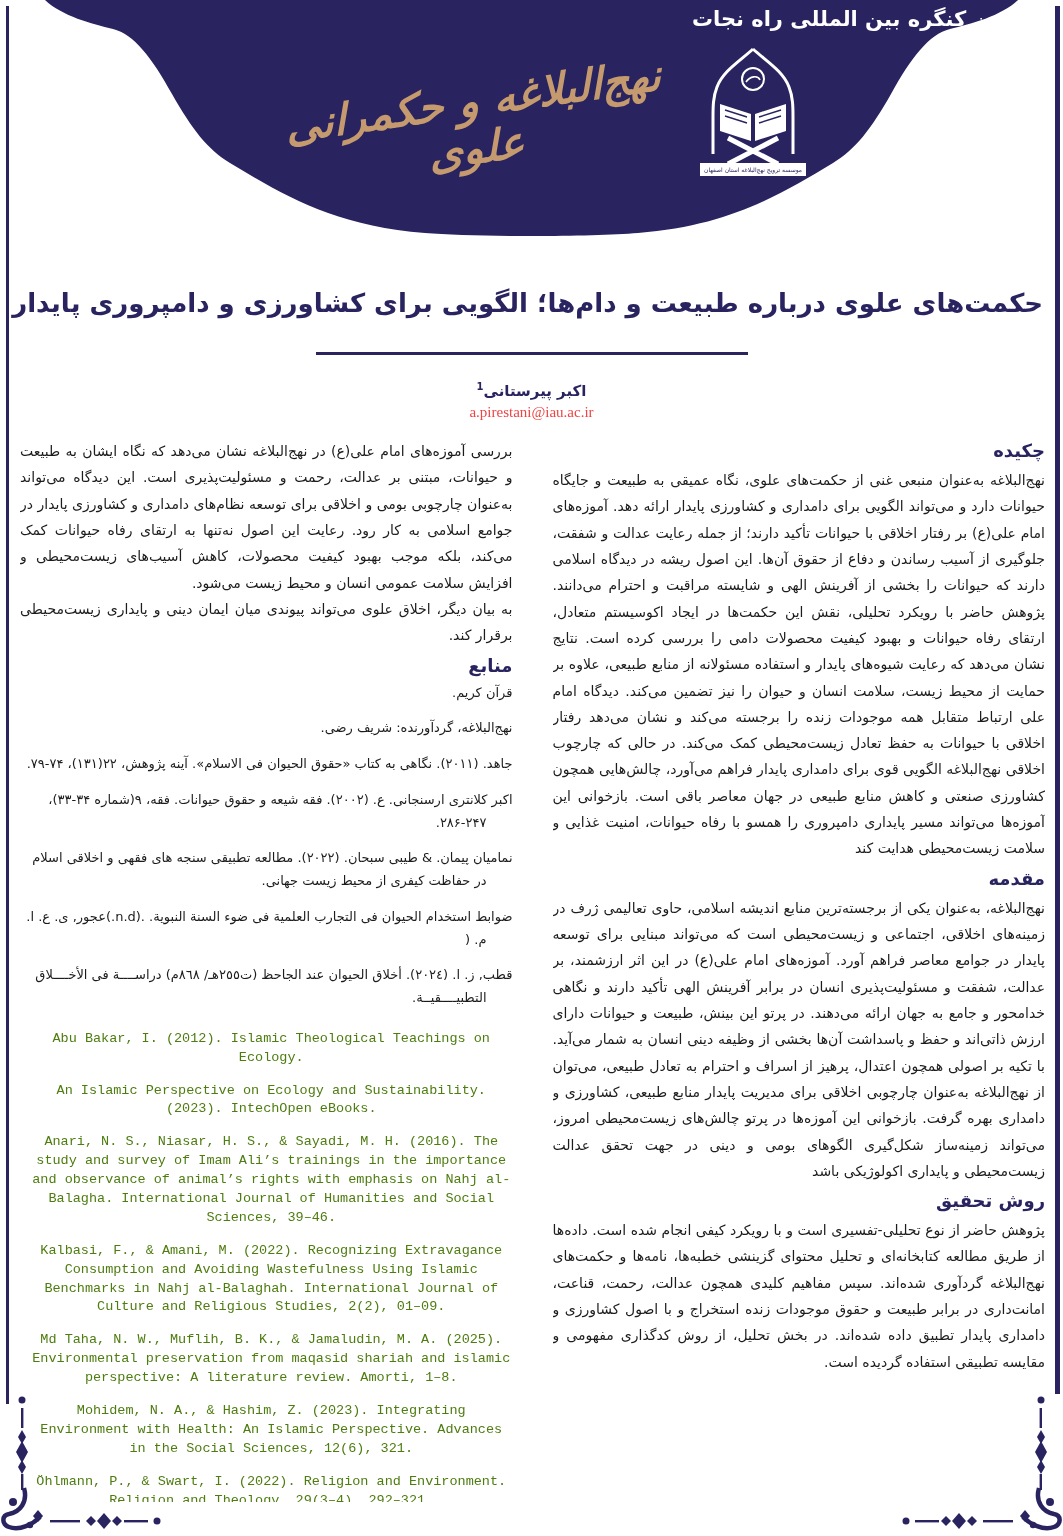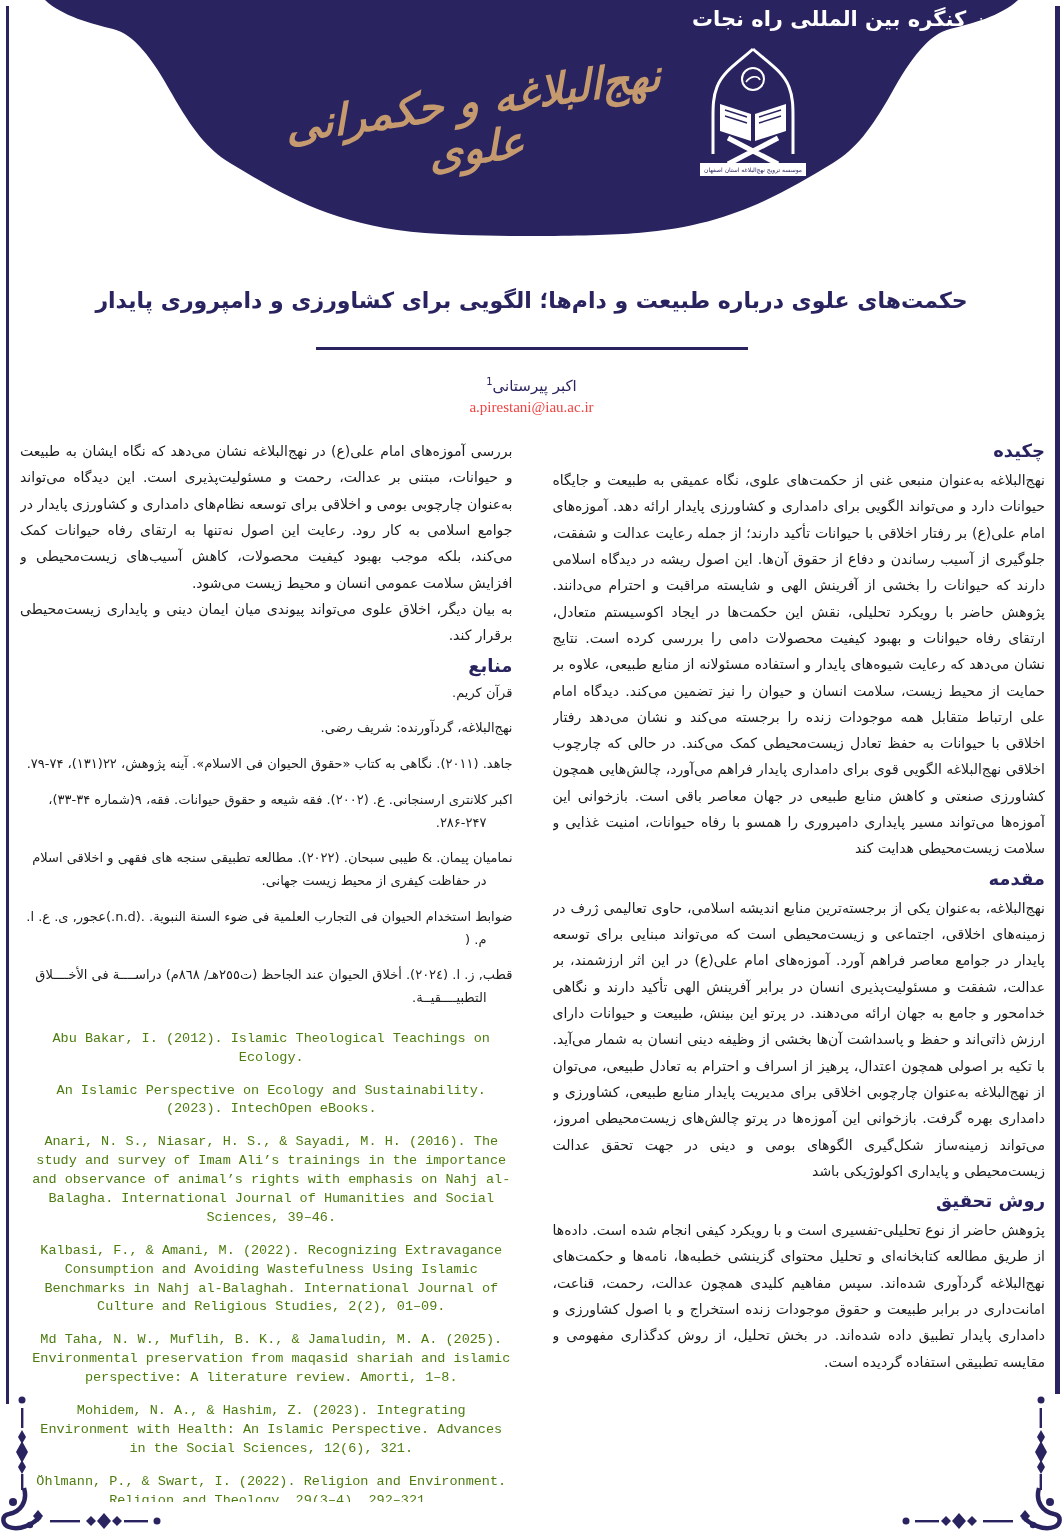--- a/index.html
+++ b/index.html
@@ -24,25 +24,25 @@
   }
   .logo{position:absolute;left:700px;top:46px;width:106px;height:130px;}
   .logo-caption{
     position:absolute;left:0;bottom:0;width:100%;height:13px;background:#ffffff;
     border:1px solid #ffffff;box-sizing:border-box;color:#29245f;font-size:6px;
     text-align:center;line-height:11px;direction:rtl;overflow:hidden;white-space:nowrap;
   }
   
   .title-block{position:absolute;left:20px;right:20px;top:288px;text-align:center;}
   .paper-title{
-    font-size:22px;font-weight:bold;color:#29245f;direction:rtl;white-space:nowrap;
+    font-size:26px;font-weight:bold;color:#29245f;direction:rtl;white-space:nowrap;
     letter-spacing:-0.2px;
   }
   .title-rule{width:432px;height:3px;background:#29245f;margin:34px auto 0 auto;}
-  .author-line{margin-top:26px;font-size:15px;font-weight:normal;color:#29245f;direction:rtl;}
+  .author-line{margin-top:26px;font-size:15px;font-weight:bold;color:#29245f;direction:rtl;}
   .author-line sup{font-size:10px;}
   .email-line{margin-top:4px;font-size:15px;color:#ef4444;font-family:"Liberation Serif",serif;}
   
   .columns{
     position:absolute;top:438px;left:20px;right:18px;bottom:34px;
     display:flex;direction:rtl;gap:40px;overflow:hidden;
   }
   .col{flex:1 1 0;overflow:hidden;direction:rtl;}
   .sec-heading{
     font-size:18px;font-weight:bold;color:#29245f;margin:2px 0 6px 0;direction:rtl;text-align:right;

